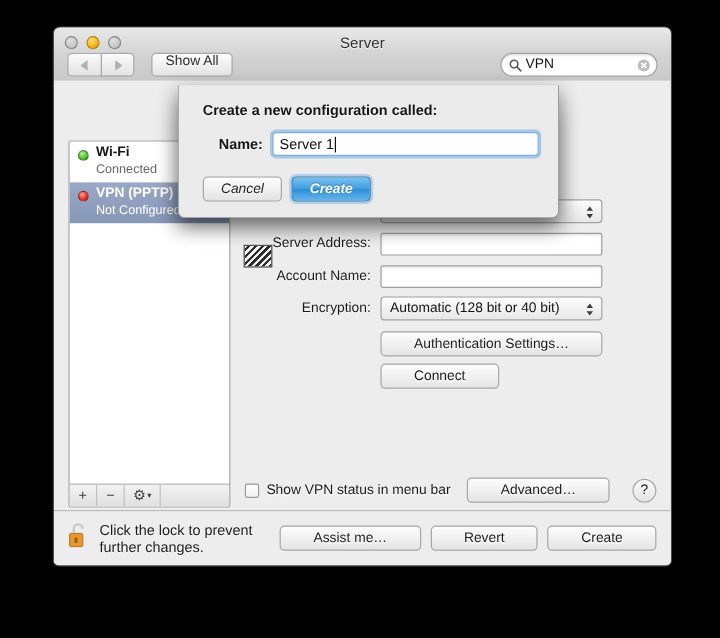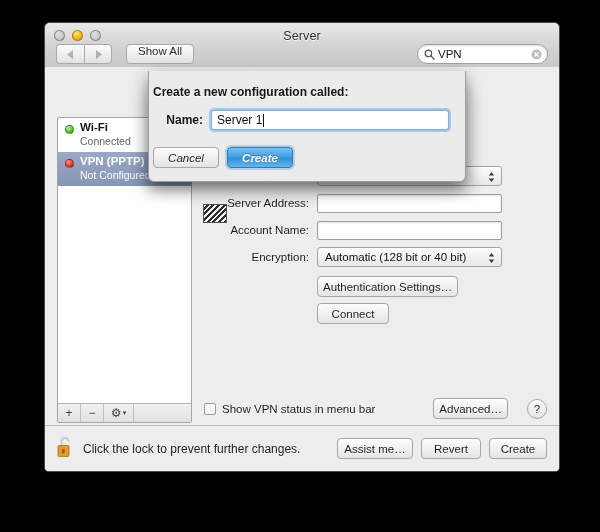--- a/index.html
+++ b/index.html
@@ -309,21 +309,21 @@
   .pushbtn {
     height: 21px;
     background: linear-gradient(to bottom, #fdfdfd, #e4e4e4);
     border: 1px solid #a6a6a6;
     border-radius: 4px;
     font-size: 11.5px;
     color: #1d1d1d;
     display: inline-flex;
     align-items: center;
     justify-content: center;
-    padding: 0 5px;
+    padding: 0 27px;
     box-sizing: border-box;
     text-shadow: 0 1px 0 rgba(255,255,255,0.85);
     white-space: nowrap;
   }
   .btn-row { display: flex; margin-bottom: 6px; }
   .btn-indent { width: 113px; flex: none; }
 
   
   .detail-bottom {
     position: absolute;
@@ -391,21 +391,21 @@
   }
   .sheet {
     position: absolute;
     left: 103px;
     top: 4px;
     width: 318px;
     background: #ebebeb;
     border: 1px solid #9d9d9d;
     border-top: none;
     border-radius: 0 0 6px 6px;
-    padding: 14px 16px 13px 4px;
+    padding: 14px 16px 13px 20px;
     box-sizing: border-box;
     box-shadow: 0 6px 16px rgba(0,0,0,0.45);
   }
   .sheet-title {
     font-size: 12px;
     color: #151515;
     font-weight: bold;
     margin-bottom: 11px;
     text-shadow: 0 1px 0 rgba(255,255,255,0.75);
   }

